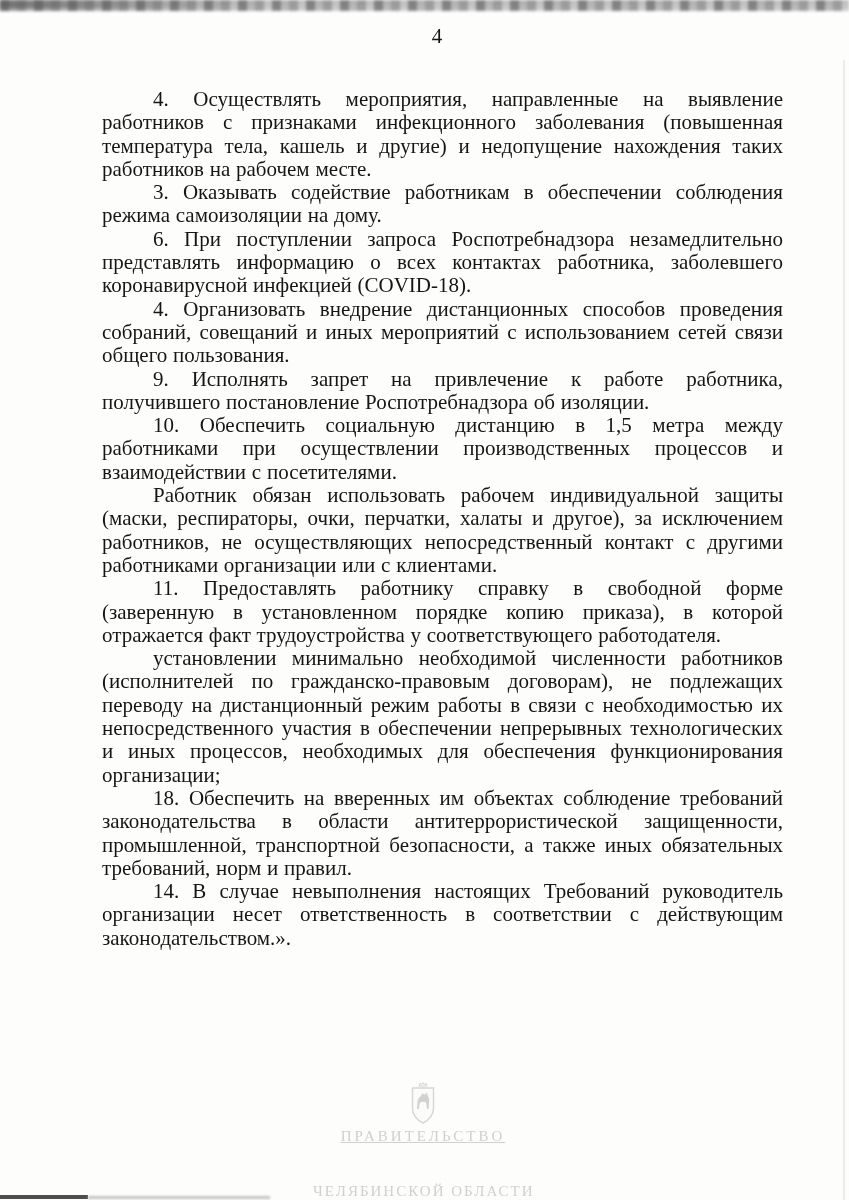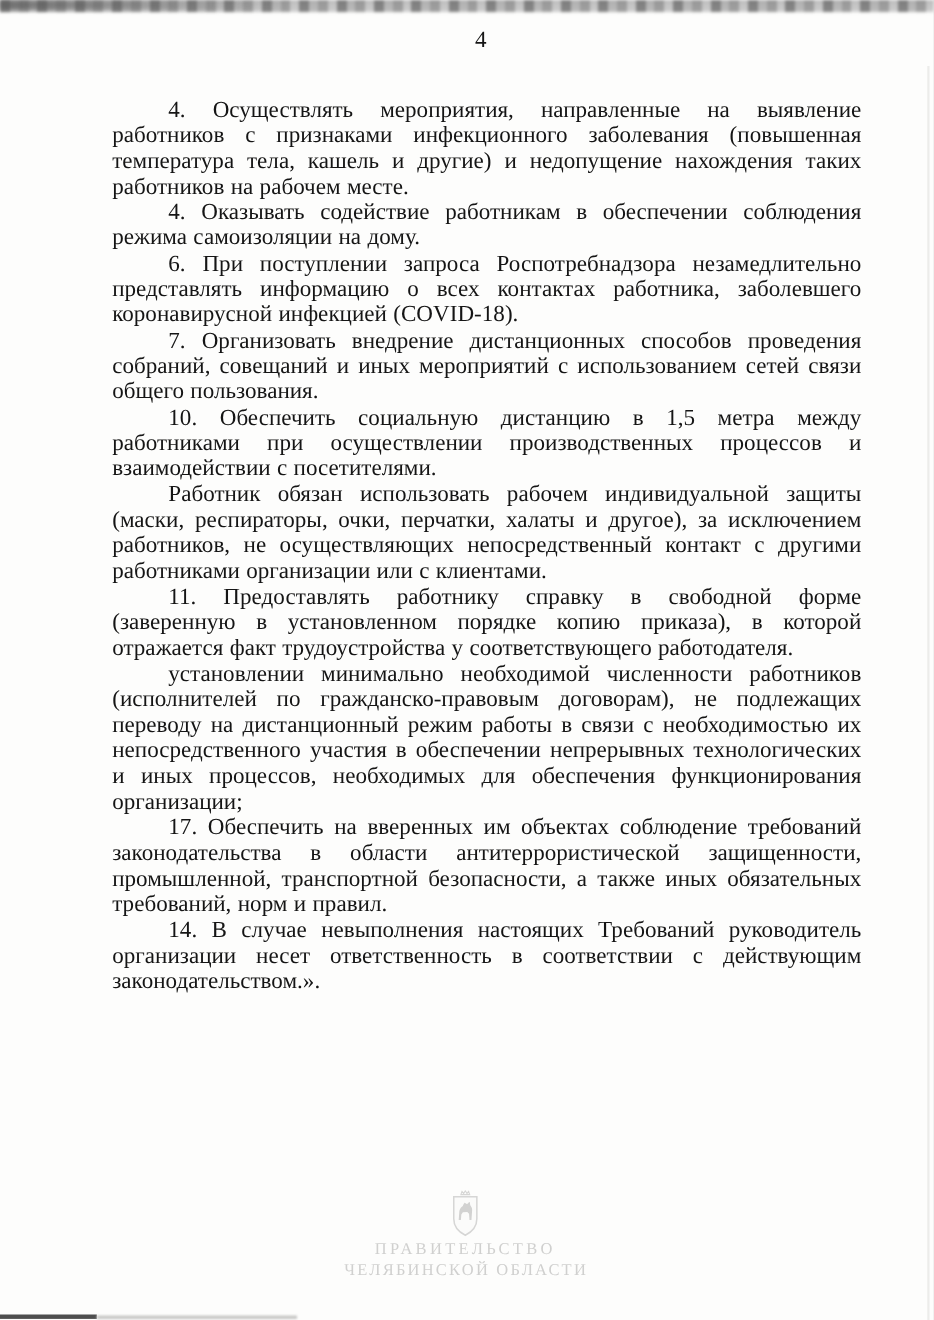--- a/index.html
+++ b/index.html
@@ -74,26 +74,28 @@
     text-align: center;
     color: #d0d0cf;
     user-select: none;
   }
   .watermark .emblem { display: block; margin: 0 auto 3px auto; }
   .wm-line1 {
     font-size: 15px;
     letter-spacing: 3px;
     line-height: 19px;
     white-space: nowrap;
+    text-decoration: underline;
   }
   .wm-line2 {
     font-size: 15px;
     letter-spacing: 2px;
     line-height: 19px;
     white-space: nowrap;
+    margin-top: 36px;
   }
   
   .bottom-artifact-dark {
     position: absolute;
     top: 1195px; left: 0;
     width: 88px; height: 4px;
     background: #4e4e4e;
     filter: blur(0.6px);
   }
   .bottom-artifact-light {
@@ -109,28 +111,29 @@
 
 <div class="page">
 
   <div class="top-artifact"></div>
   <div class="top-artifact-dark"></div>
 
   <div class="page-number">4</div>
 
   <div class="content">
     <p>4. Осуществлять мероприятия, направленные на выявление работников с признаками инфекционного заболевания (повышенная температура тела, кашель и другие) и недопущение нахождения таких работников на рабочем месте.</p>
-    <p>4. Оказывать содействие работникам в обеспечении соблюдения режима самоизоляции на дому.</p>
+    <p>3. Оказывать содействие работникам в обеспечении соблюдения режима самоизоляции на дому.</p>
     <p>6. При поступлении запроса Роспотребнадзора незамедлительно представлять информацию о всех контактах работника, заболевшего коронавирусной инфекцией (COVID-18).</p>
-    <p>7. Организовать внедрение дистанционных способов проведения собраний, совещаний и иных мероприятий с использованием сетей связи общего пользования.</p>
+    <p>4. Организовать внедрение дистанционных способов проведения собраний, совещаний и иных мероприятий с использованием сетей связи общего пользования.</p>
+    <p>9. Исполнять запрет на привлечение к работе работника, получившего постановление Роспотребнадзора об изоляции.</p>
     <p>10. Обеспечить социальную дистанцию в 1,5 метра между работниками при осуществлении производственных процессов и взаимодействии с посетителями.</p>
     <p>Работник обязан использовать рабочем индивидуальной защиты (маски, респираторы, очки, перчатки, халаты и другое), за исключением работников, не осуществляющих непосредственный контакт с другими работниками организации или с клиентами.</p>
     <p>11. Предоставлять работнику справку в свободной форме (заверенную в установленном порядке копию приказа), в которой отражается факт трудоустройства у соответствующего работодателя.</p>
     <p>установлении минимально необходимой численности работников (исполнителей по гражданско-правовым договорам), не подлежащих переводу на дистанционный режим работы в связи с необходимостью их непосредственного участия в обеспечении непрерывных технологических и иных процессов, необходимых для обеспечения функционирования организации;</p>
-    <p>17. Обеспечить на вверенных им объектах соблюдение требований законодательства в области антитеррористической защищенности, промышленной, транспортной безопасности, а также иных обязательных требований, норм и правил.</p>
+    <p>18. Обеспечить на вверенных им объектах соблюдение требований законодательства в области антитеррористической защищенности, промышленной, транспортной безопасности, а также иных обязательных требований, норм и правил.</p>
     <p>14. В случае невыполнения настоящих Требований руководитель организации несет ответственность в соответствии с действующим законодательством.».</p>
   </div>
 
   <div class="right-edge-line"></div>
 
   <div class="watermark">
     <svg class="emblem" width="28" height="42" viewBox="0 0 28 42" fill="none">
 
       <path d="M10 4 L11 1 L12.5 3 L14 0.5 L15.5 3 L17 1 L18 4 Z" stroke="#d6d6d5" stroke-width="1" fill="none"></path>
 

